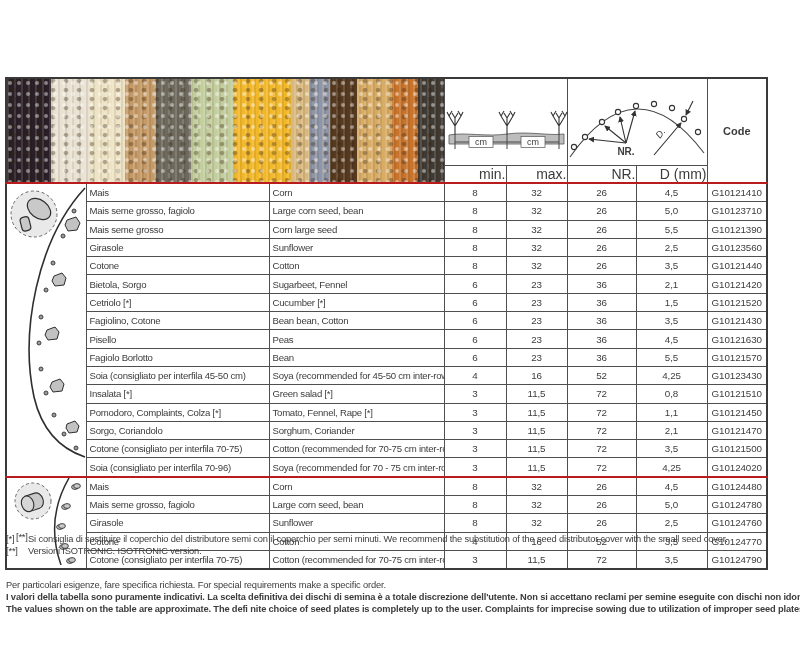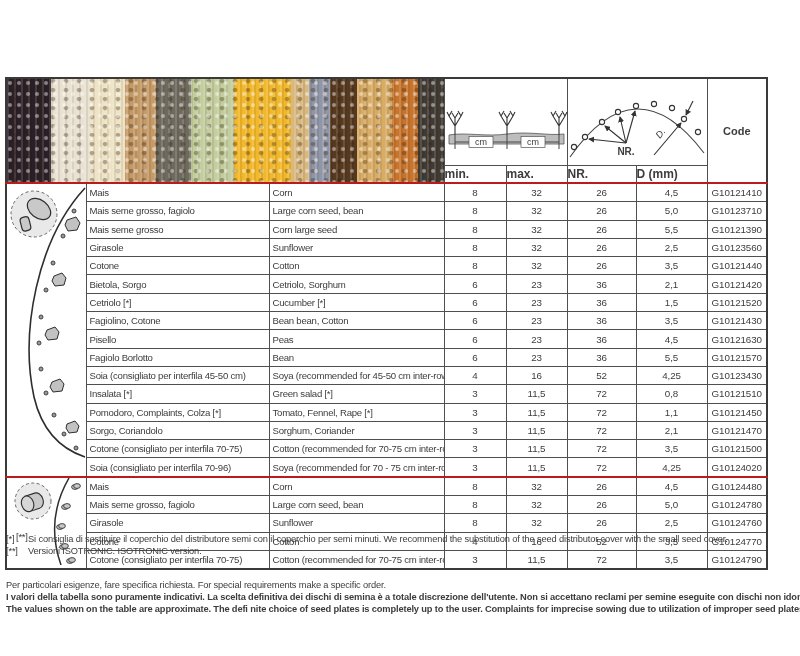--- a/index.html
+++ b/index.html
@@ -14,21 +14,21 @@
   .photo-cell{padding:0;height:86px;}
   .photo{position:relative;width:100%;height:86px;overflow:hidden;}
   .photo-stripes{position:absolute;inset:0;}
   .photo-grain{position:absolute;inset:0;
     background-image:
       radial-gradient(circle at 3px 4px, rgba(255,255,255,0.45) 1.3px, rgba(255,255,255,0) 2.6px),
       radial-gradient(circle at 7px 2px, rgba(55,35,15,0.35) 1.5px, rgba(55,35,15,0) 2.9px),
       repeating-linear-gradient(90deg, rgba(255,255,255,0.12) 0 2px, rgba(0,0,0,0.07) 2px 4px, rgba(0,0,0,0) 4px 7px);
     background-size:9px 11px,13px 9px,100% 100%;}
   .diag-head-cell{padding:0;vertical-align:bottom;}
-  .subhead td{height:16px;font-weight:bold;font-size:12px;text-align:left;padding:0;}
+  .subhead td{height:16px;font-weight:normal;font-size:14px;text-align:right;padding:0;}
   .code-head{font-weight:bold;font-size:11px;text-align:center;border-radius:24px;}
 
   
   tbody td{height:17.3px;padding:0 3px;font-size:9.6px;letter-spacing:-0.25px;
            white-space:nowrap;overflow:hidden;}
   tbody td.num{text-align:center;font-size:9.8px;padding:0;letter-spacing:-0.1px;}
   tr.section-start td{border-top:2px solid #b91c1c;}
   .diagram-cell{padding:0;vertical-align:top;}
   .diagram-cell svg{display:block;}
 
@@ -199,21 +199,21 @@
           <td class="txt">Cotone</td>
           <td class="txt">Cotton</td>
           <td class="num">8</td>
           <td class="num">32</td>
           <td class="num">26</td>
           <td class="num">3,5</td>
           <td class="num">G10121440</td>
         </tr>
         <tr>
           <td class="txt">Bietola, Sorgo</td>
-          <td class="txt">Cetriolo, Sorghum</td>
+          <td class="txt">Sugarbeet, Fennel</td>
           <td class="num">6</td>
           <td class="num">23</td>
           <td class="num">36</td>
           <td class="num">2,1</td>
           <td class="num">G10121420</td>
         </tr>
         <tr>
           <td class="txt">Cetriolo [*]</td>
           <td class="txt">Cucumber [*]</td>
           <td class="num">6</td>

